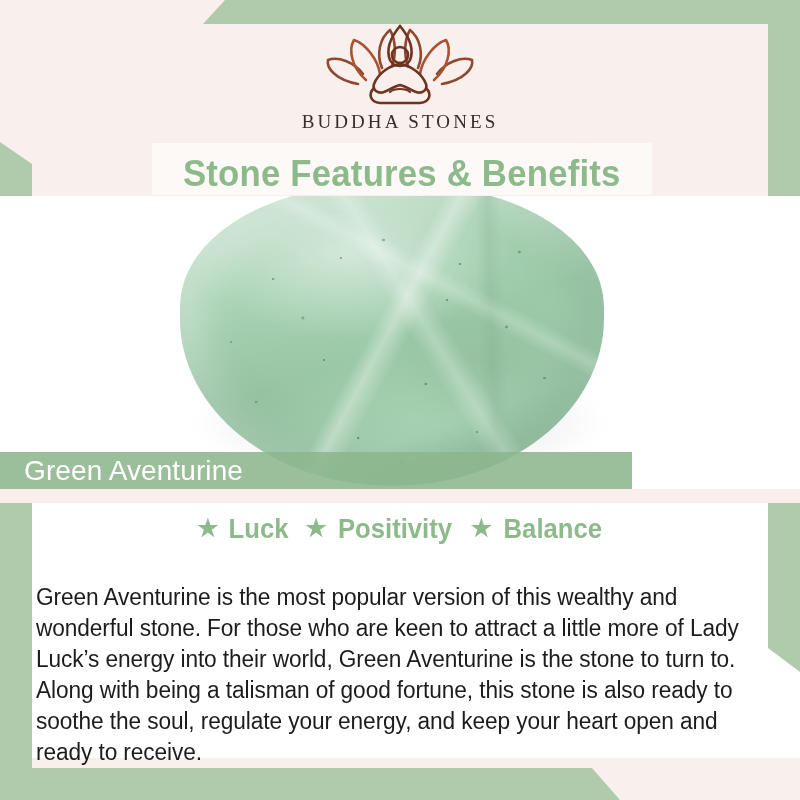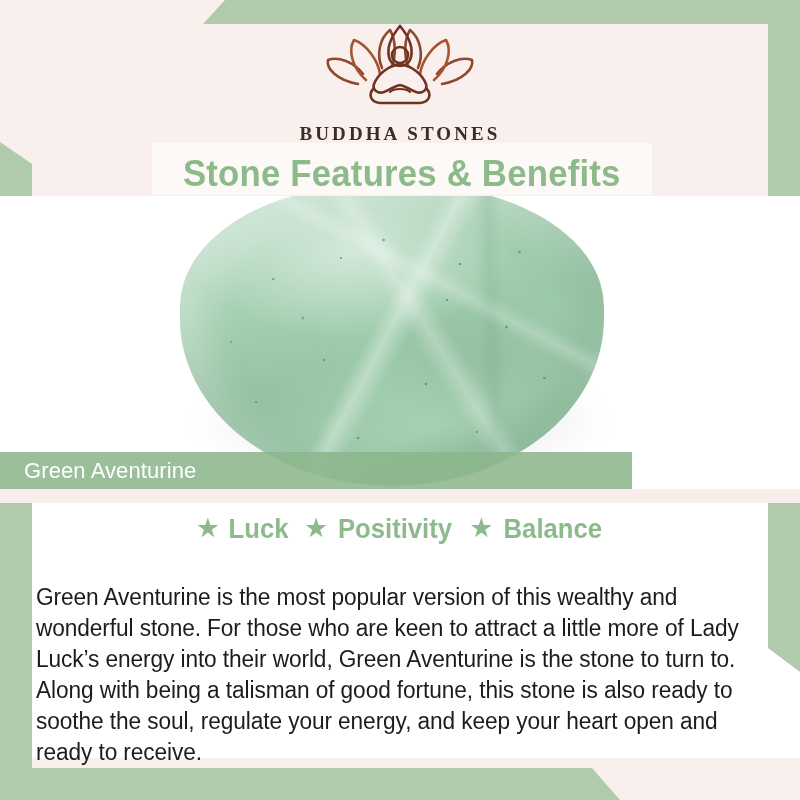--- a/index.html
+++ b/index.html
@@ -91,27 +91,26 @@
     z-index: 5;
   }
   .logo-mark {
     display: block;
     margin: 0 auto;
     width: 168px;
     height: 84px;
   }
   .logo-word {
     display: block;
-    margin-top: 18px;
+    margin-top: 6px;
     font-family: "Liberation Serif", serif;
     font-size: 19px;
     letter-spacing: 3.1px;
     color: #3a2c27;
     line-height: 1;
-    font-weight: bold;
   }
 
   
   .title-banner {
     position: absolute;
     left: 152px; top: 143px;
     width: 500px; height: 52px;
     background: #fdf9f7;
     display: flex;
     align-items: flex-end;
@@ -204,21 +203,21 @@
     position: absolute;
     left: 0; top: 452px;
     width: 632px; height: 38px;
     background: rgba(140,182,140,0.88);
     display: flex;
     align-items: center;
     z-index: 4;
   }
   .name-text {
     margin-left: 24px;
-    font-size: 22px;
+    font-size: 28px;
     color: #ffffff;
     letter-spacing: 0.1px;
     line-height: 1;
   }
 
   
   .benefits {
     position: absolute;
     left: 0; top: 516px;
     width: 800px;

